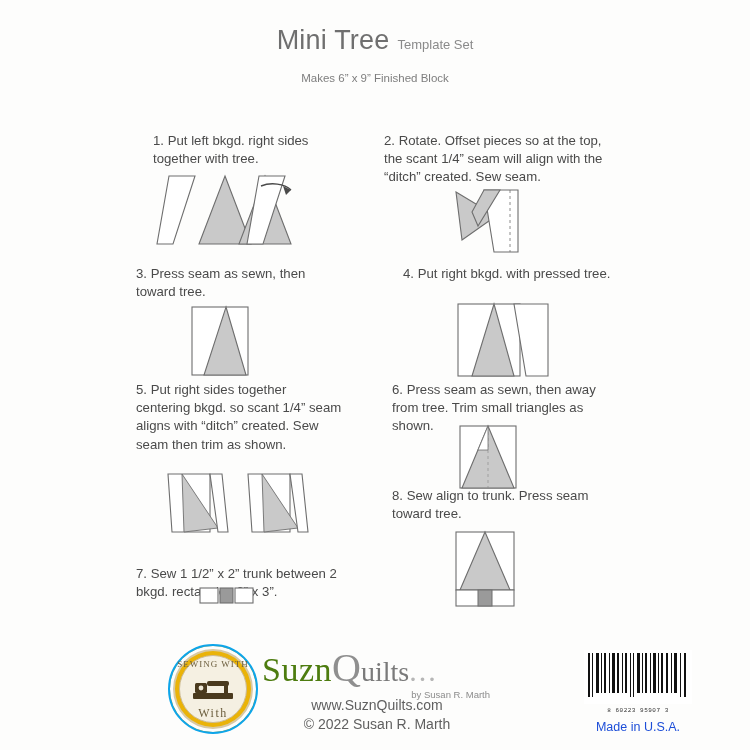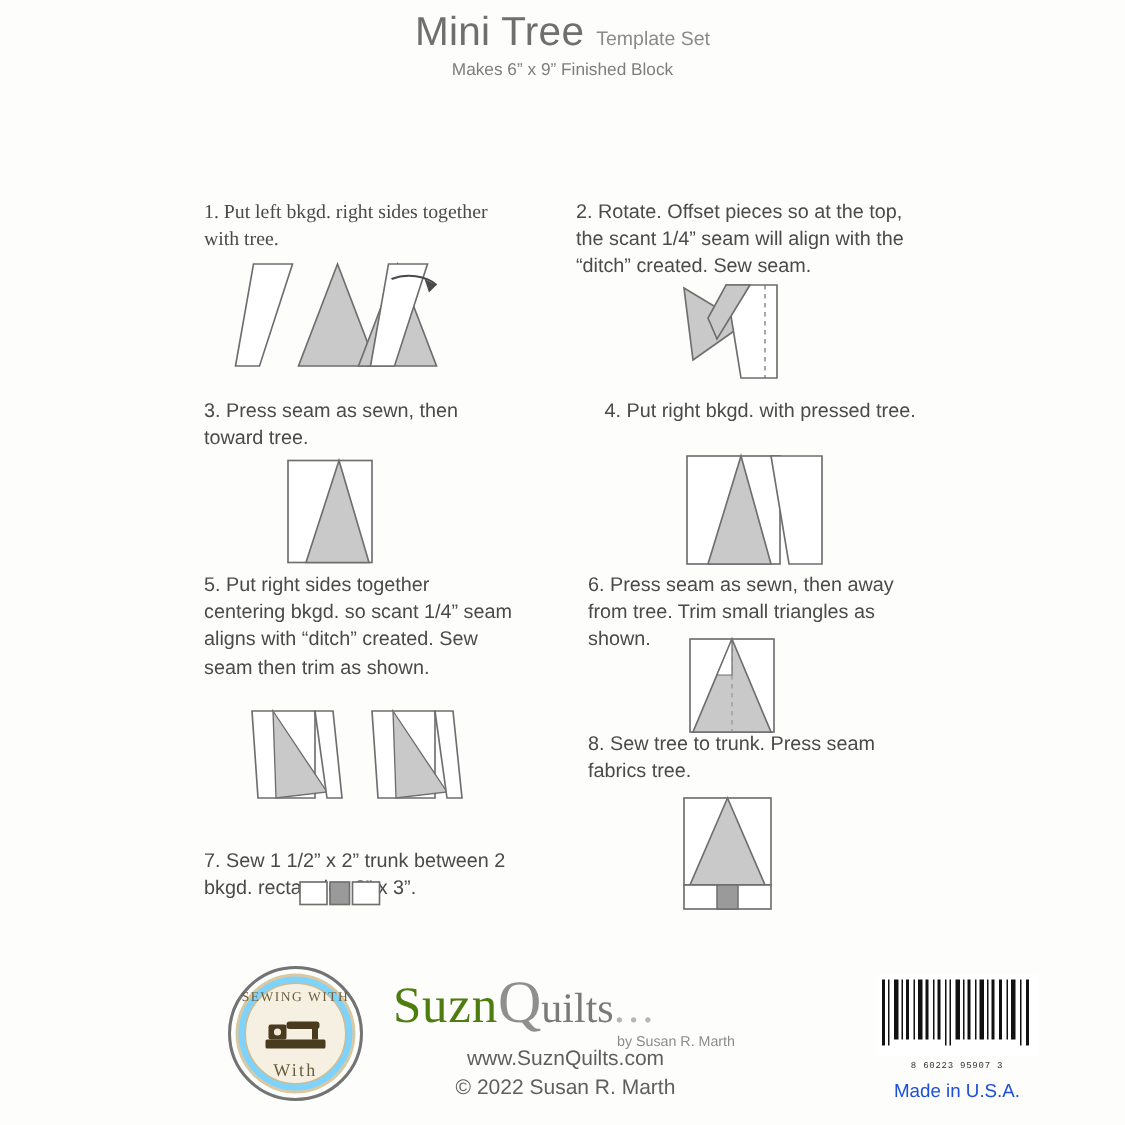--- a/index.html
+++ b/index.html
@@ -17,39 +17,39 @@
   }
   .page {
     position: absolute;
     inset: 0;
     background: #fdfdfc;
   }
 
   
   .header {
     text-align: center;
-    padding-top: 6px;
+    padding-top: 25px;
   }
   .title-line {
     display: flex;
     align-items: baseline;
     justify-content: center;
     gap: 8px;
   }
   .title-main {
     font-size: 27px;
     color: #6f6f6f;
     letter-spacing: 0.2px;
   }
   .title-sub {
     font-size: 13px;
     color: #8a8a8a;
   }
   .makes {
-    margin-top: 4px;
+    margin-top: 16px;
     font-size: 11.5px;
     color: #7e7e7e;
   }
 
   
   .intro {
     margin: 22px auto 0 auto;
     width: 520px;
     text-align: center;
     font-size: 13.2px;
@@ -80,27 +80,27 @@
   
   .footer {
     position: absolute;
     left: 0;
     right: 0;
     bottom: 0;
     height: 120px;
   }
   .badge {
     position: absolute;
-    left: 152px;
+    left: 168px;
     bottom: 16px;
     width: 86px;
     height: 86px;
     border-radius: 50%;
-    background: #7dd3fc;
-    border: 2px solid #737373;
+    background: #eab308;
+    border: 2px solid #0ea5e9;
     box-shadow: inset 0 0 0 3px #fdfdfc, inset 0 0 0 5px #d8c9a4;
   }
   .badge .inner {
     position: absolute;
     inset: 9px;
     border-radius: 50%;
     border: 1px solid #cdbb93;
     background: #f5f0e2;
   }
   .badge .m-top, .badge .m-bot {
@@ -205,21 +205,21 @@
 
   <div class="header">
     <div class="title-line">
       <span class="title-main">Mini Tree</span>
       <span class="title-sub">Template Set</span>
     </div>
     <div class="makes">Makes 6” x 9” Finished Block</div>
   </div>
 
 
-  <div class="step" style="left:136px; top:132px; width:190px;font-family:Liberation Serif, serif;">
+  <div class="step" style="left:153px; top:132px; width:190px;">
     <span class="num">1.</span>
     <span>Put left bkgd. right sides together with tree.</span>
   </div>
   <div class="fig" style="left:155px; top:172px;">
     <svg width="160" height="78" viewBox="0 0 160 78">
 
       <polygon points="14,4 40,4 18,72 2,72" fill="#ffffff" stroke="#6e6e6e" stroke-width="1.1"></polygon>
 
       <polygon points="70,4 96,72 44,72" fill="#c9c9c9" stroke="#6e6e6e" stroke-width="1.1"></polygon>
 
@@ -294,21 +294,21 @@
     <svg width="80" height="68" viewBox="0 0 80 68">
       <rect x="8" y="2" width="56" height="62" fill="#ffffff" stroke="#6e6e6e" stroke-width="1.1"></rect>
       <polygon points="36,2 62,64 10,64" fill="#c9c9c9" stroke="#6e6e6e" stroke-width="1.1"></polygon>
       <line x1="36" y1="2" x2="36" y2="64" stroke="#8c8c8c" stroke-width="0.7" stroke-dasharray="3,3"></line>
       <polygon points="36,2 26,26 36,26" fill="#ffffff" stroke="#6e6e6e" stroke-width="0.8"></polygon>
     </svg>
   </div>
 
   <div class="step" style="left:392px; top:487px; width:210px;">
     <span class="num">8.</span>
-    <span>Sew tree to trunk. Press seam fabrics tree.</span>
+    <span>Sew align to trunk. Press seam toward tree.</span>
   </div>
   <div class="fig" style="left:448px; top:530px;">
     <svg width="84" height="78" viewBox="0 0 84 78">
       <rect x="8" y="2" width="58" height="58" fill="#ffffff" stroke="#6e6e6e" stroke-width="1.1"></rect>
       <polygon points="37,2 62,60 12,60" fill="#c9c9c9" stroke="#6e6e6e" stroke-width="1.1"></polygon>
       <rect x="8" y="60" width="58" height="16" fill="#ffffff" stroke="#6e6e6e" stroke-width="1.1"></rect>
       <rect x="30" y="60" width="14" height="16" fill="#9a9a9a" stroke="#6e6e6e" stroke-width="1"></rect>
     </svg>
   </div>
 

